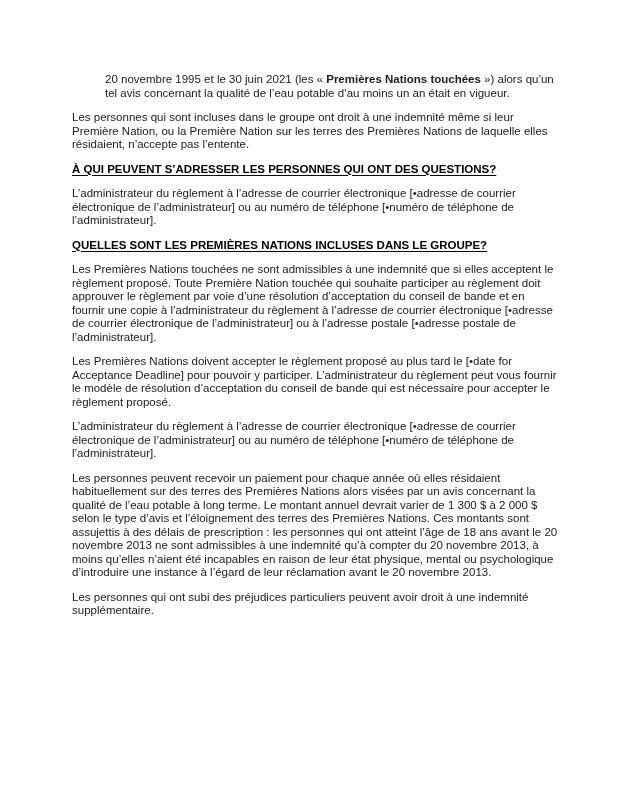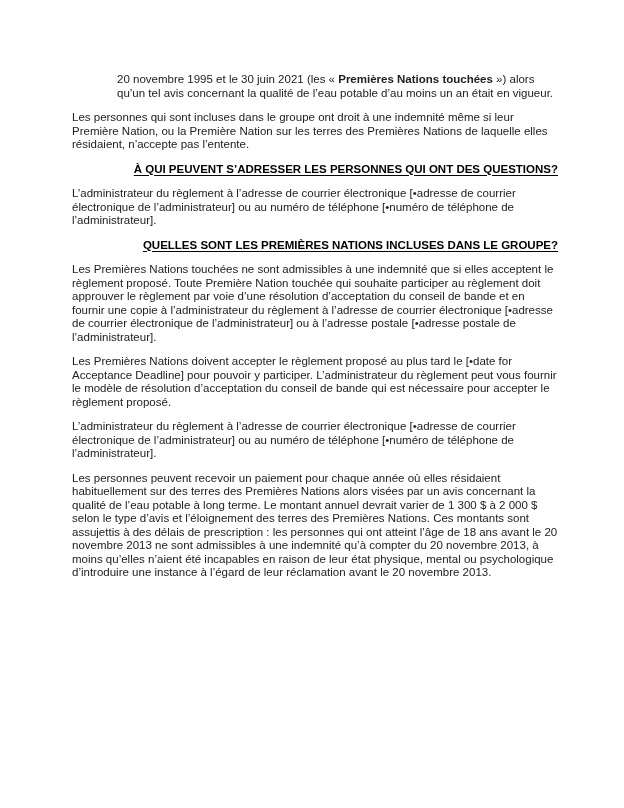--- a/index.html
+++ b/index.html
@@ -18,35 +18,34 @@
     font-size: 11.5px;
     line-height: 13.5px;
     color: #212121;
     overflow: hidden;
   }
   .para {
     margin: 0 0 11px 0;
     text-align: left;
   }
   .para.indented {
-    margin-left: 45px;
+    margin-left: 33px;
   }
   .bold-term {
     font-weight: bold;
   }
   .heading {
     margin: 0 0 11px 0;
     font-size: 11.5px;
     line-height: 13.5px;
     font-weight: bold;
     color: #000000;
     text-decoration: underline;
     text-decoration-thickness: 1px;
     text-underline-offset: 2px;
-    text-align: right;
   }
   .heading.nowrap {
     white-space: nowrap;
   }
   .heading.centered {
     text-decoration: none;
     text-align: center;
   }
 </style>
 </head>
@@ -68,14 +67,15 @@
 
   <p class="para">Les Premières Nations doivent accepter le règlement proposé au plus tard le [•date for Acceptance Deadline] pour pouvoir y participer. L’administrateur du règlement peut vous fournir le modèle de résolution d’acceptation du conseil de bande qui est nécessaire pour accepter le règlement proposé.</p>
 
 
   <p class="para">L’administrateur du règlement à l’adresse de courrier électronique [•adresse de courrier électronique de l’administrateur] ou au numéro de téléphone [•numéro de téléphone de l’administrateur].</p>
 
 
 
   <p class="para">Les personnes peuvent recevoir un paiement pour chaque année où elles résidaient habituellement sur des terres des Premières Nations alors visées par un avis concernant la qualité de l’eau potable à long terme. Le montant annuel devrait varier de 1 300 $ à 2 000 $ selon le type d’avis et l’éloignement des terres des Premières Nations. Ces montants sont assujettis à des délais de prescription : les personnes qui ont atteint l’âge de 18 ans avant le 20 novembre 2013 ne sont admissibles à une indemnité qu’à compter du 20 novembre 2013, à moins qu’elles n’aient été incapables en raison de leur état physique, mental ou psychologique d’introduire une instance à l’égard de leur réclamation avant le 20 novembre 2013.</p>
 
+  <p class="para">Les personnes qui ont subi des préjudices particuliers peuvent avoir droit à une indemnité supplémentaire.</p>
 
 </div>
 
 </body></html>

